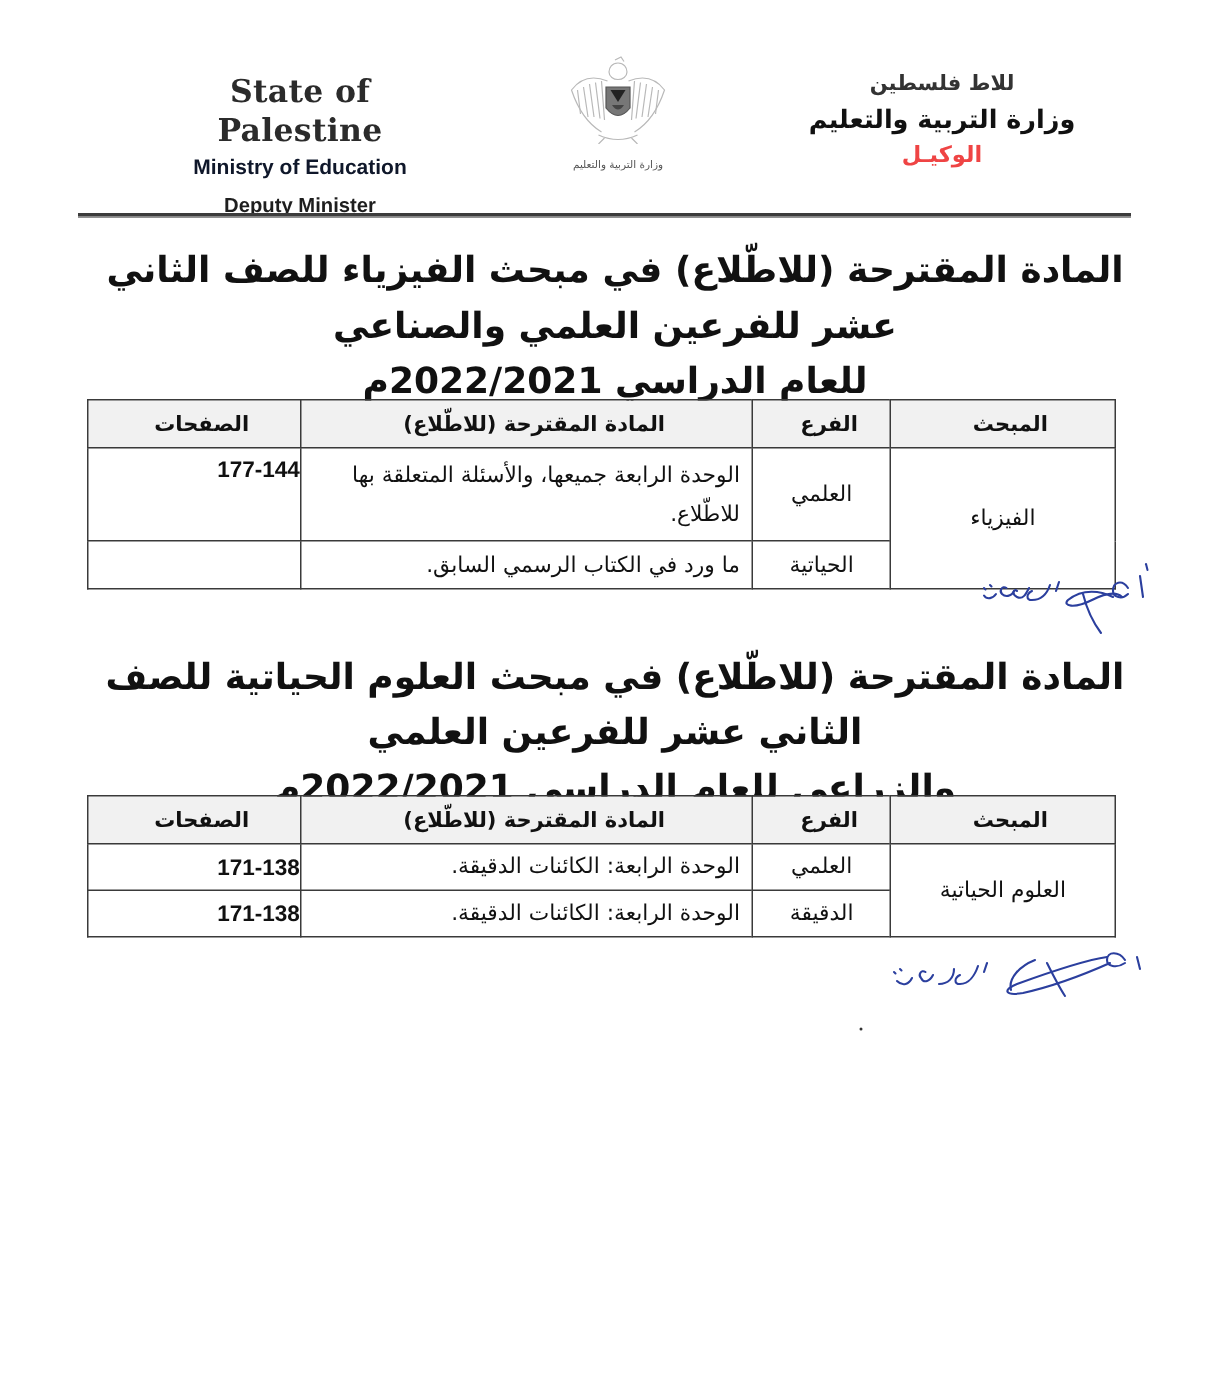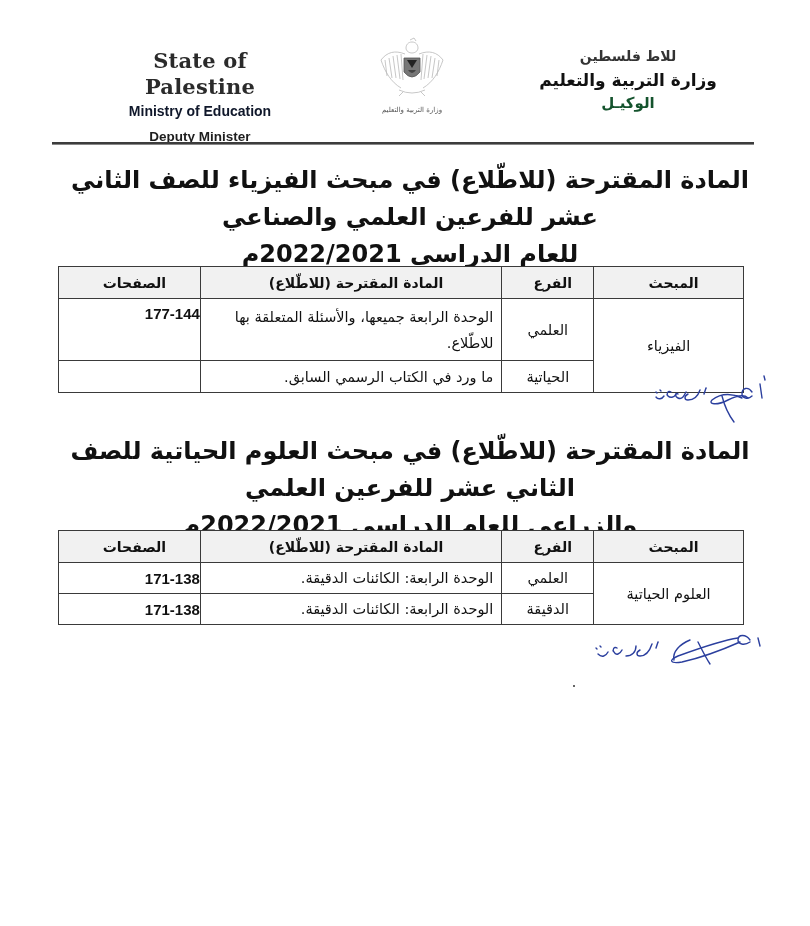--- a/index.html
+++ b/index.html
@@ -32,21 +32,21 @@
     .emblem .cap {
       font-size: 7px; text-align: center; color: #555; direction: rtl; margin-top: 10px;
       font-family: "DejaVu Sans", sans-serif;
     }
     .head-ar {
       position: absolute; right: 82px; top: 46px; width: 200px; text-align: center;
       direction: rtl;
     }
     .head-ar .l1 { font-weight: bold; font-size: 14px; color: #333; line-height: 20px; }
     .head-ar .l2 { font-weight: bold; font-size: 17px; color: #111; line-height: 24px; margin-top: 2px; }
-    .head-ar .l3 { font-weight: bold; font-size: 15px; color: #14532d; line-height: 22px; }
+    .head-ar .l3 { font-weight: bold; font-size: 15px; color: #ef4444; line-height: 22px; }
 
     .rule {
       position: absolute; left: 52px; right: 56px; top: 142px; height: 3px; background: #3c3c3c;
       border-bottom: 1px solid #888;
     }
 
     
     .title {
       position: absolute; left: 70px; right: 60px; direction: rtl; text-align: center;
       font-weight: bold; font-size: 24px; line-height: 37px; color: #111;

